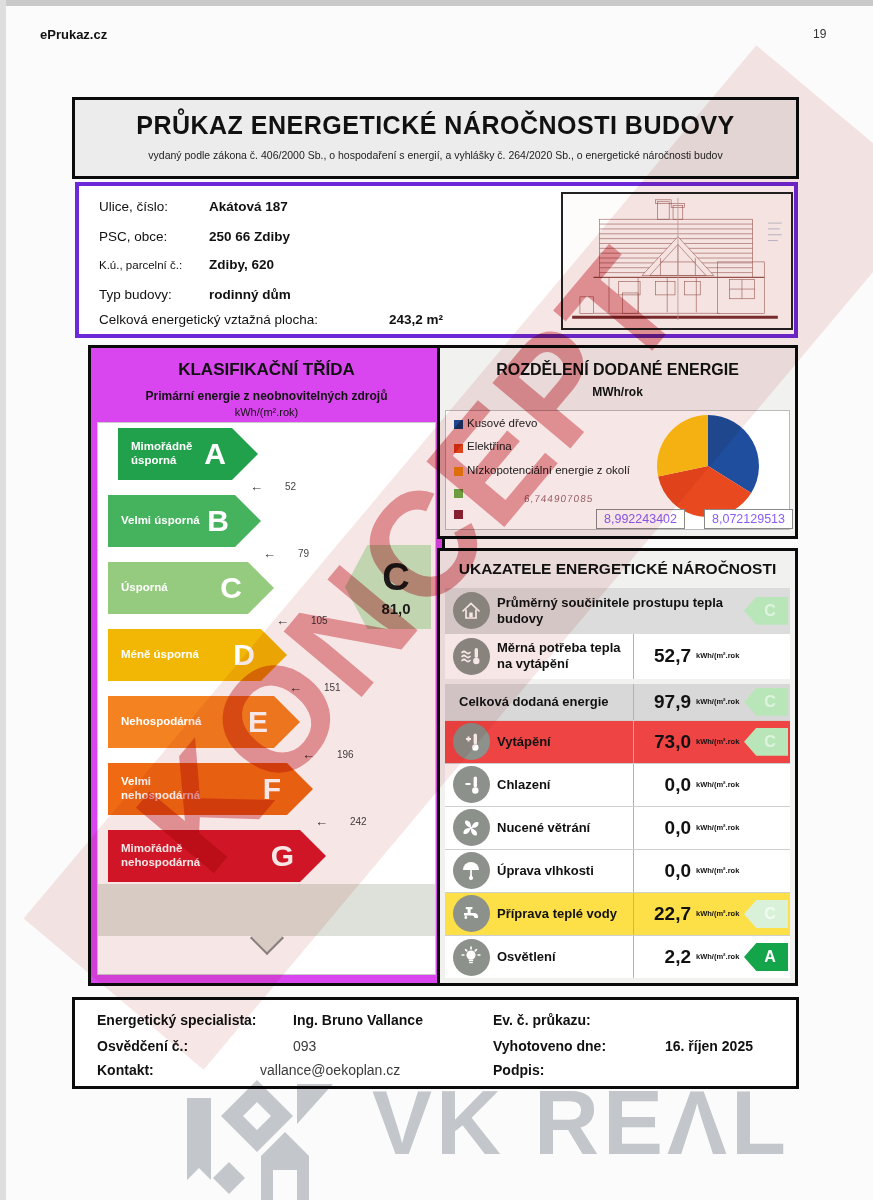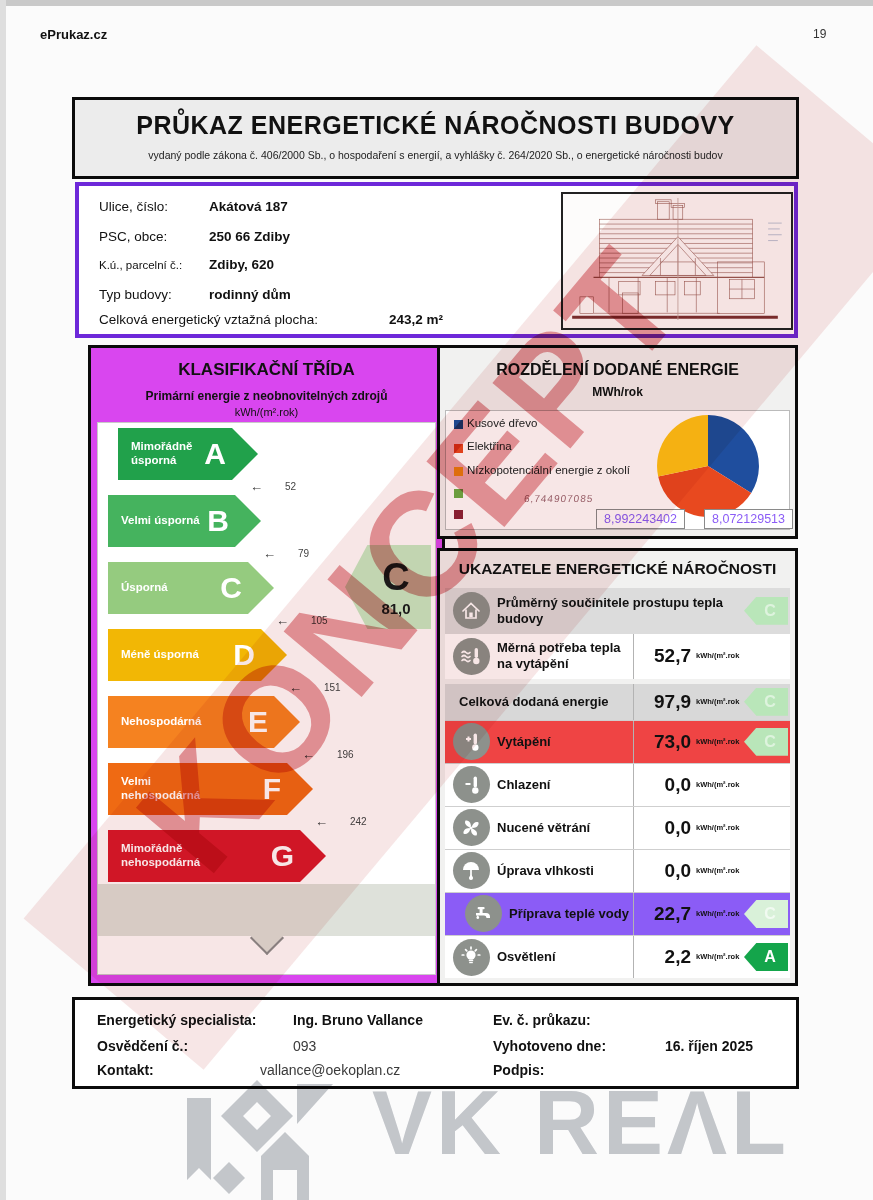--- a/index.html
+++ b/index.html
@@ -403,21 +403,21 @@
             </svg>
           </span>
         </div>
         <div class="lab">Úprava vlhkosti</div>
         <div class="val-col">
           <span class="num">0,0</span>
                   <span class="unit">kWh/(m².rok</span>
         </div>
         <div class="badge-col"></div>
       </div>
-      <div class="ind-row sep" style="height: 42.5px; background: #8b5cf6; padding-left: 12px;">
+      <div class="ind-row sep" style="height: 42.5px; background: #fde047;">
         <div class="icon-col">
           <span class="ind-icon">
             <svg viewBox="0 0 24 24">
               <path d="M5 11h10a4 4 0 0 1 4 4v1h-3.6v-0.4a2.4 2.4 0 0 0-2.4-2.2H5Z" fill="#fff"></path>
               <rect x="8.6" y="6.5" width="3" height="5" fill="#fff"></rect>
               <rect x="6.6" y="5" width="7" height="2.2" rx="1" fill="#fff"></rect>
               <path d="M6.8 17c1.2 0 1.8-1.2 1.1-2.2L6.8 13l-1.1 1.8C5 15.8 5.6 17 6.8 17Z" fill="#fff"></path>
             </svg>
           </span>
         </div>

